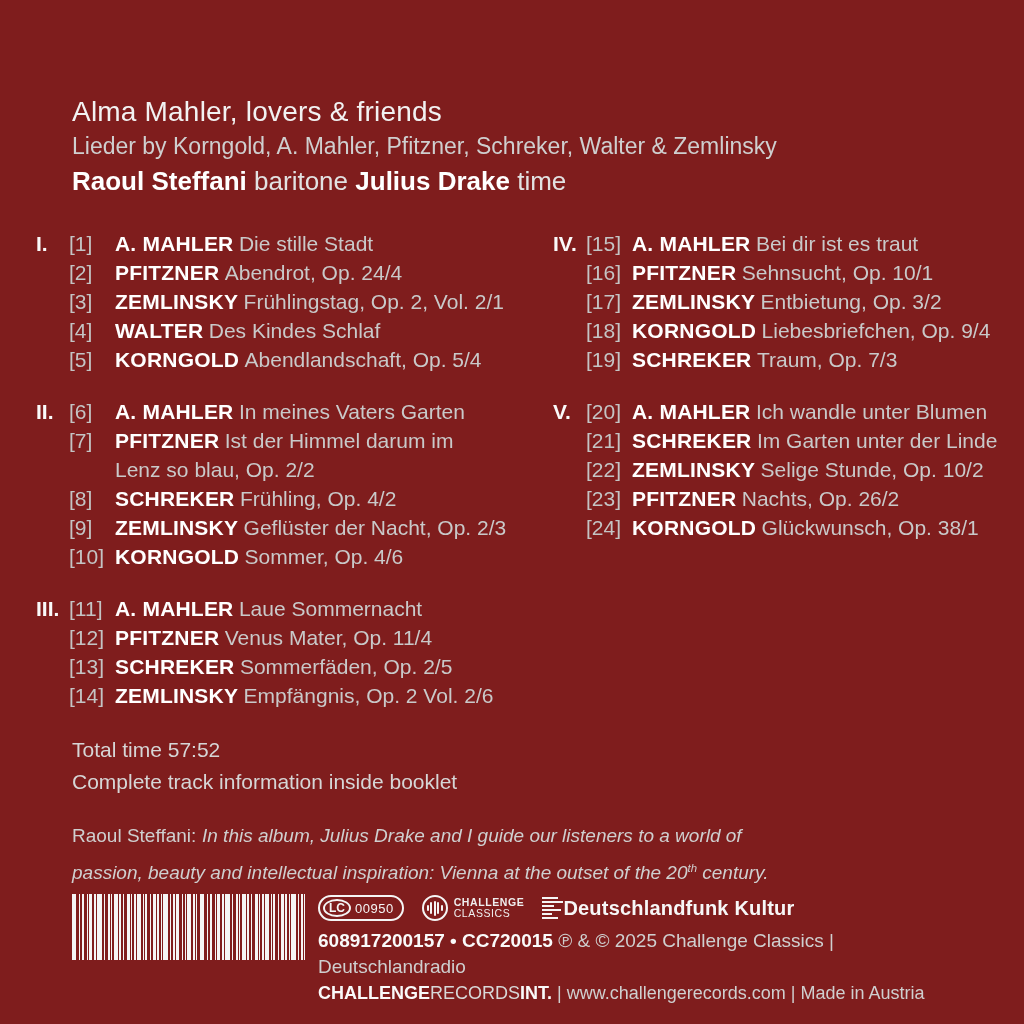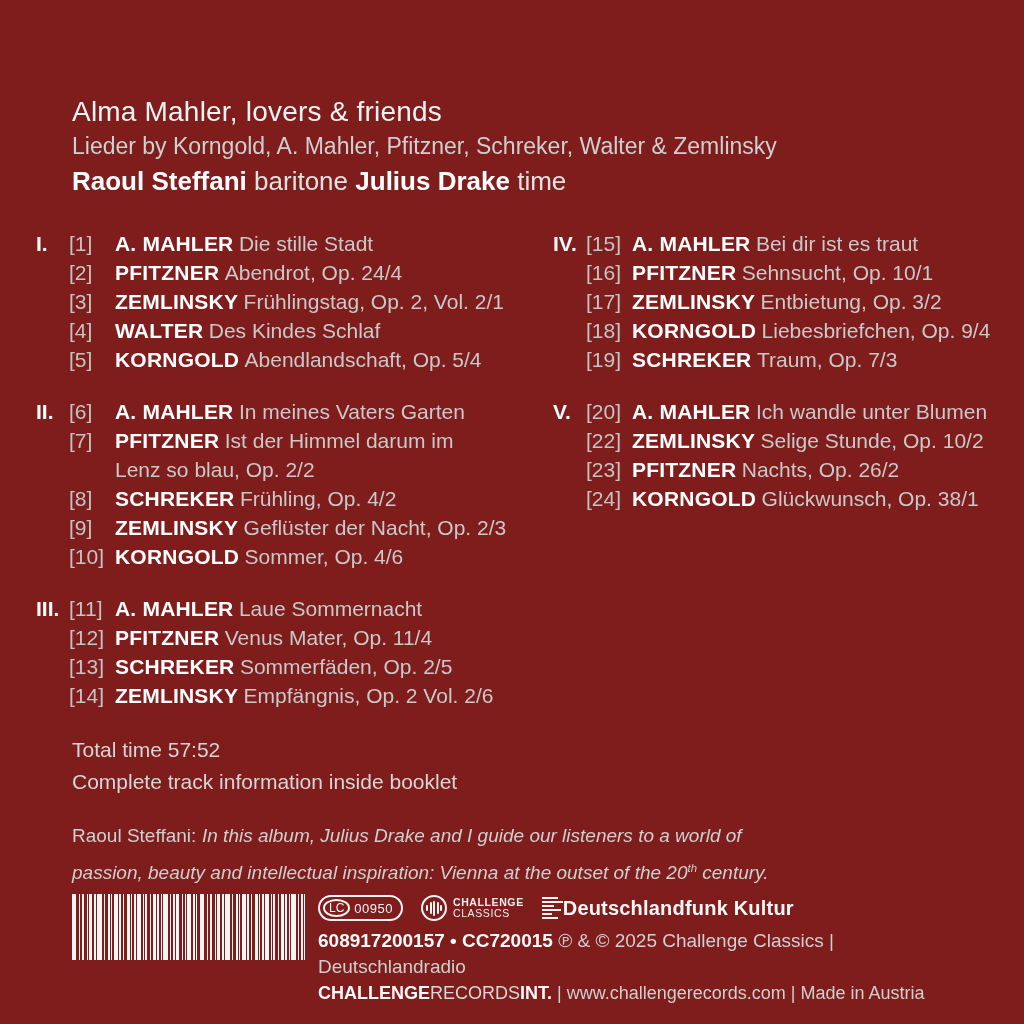--- a/index.html
+++ b/index.html
@@ -36,21 +36,21 @@
   #quote .qpre{font-style:normal;margin-right:.30em;}
   #quote .qit{font-style:italic;}
   #quote sup{font-size:.6em;vertical-align:super;font-style:italic;}
   #quote .q2{margin-left:.28em;}
   
   #barcode{position:absolute;left:72px;top:894px;width:233px;height:66px;}
   #bottomtext{position:absolute;left:318px;top:893px;width:660px;}
   .logos{display:flex;align-items:center;height:30px;gap:18px;}
   .lc-badge{display:inline-flex;align-items:center;border:2px solid #f5f5f5;border-radius:14px;
     height:22px;padding:0 8px 0 3px;gap:4px;color:#f5f5f5;}
-  .lc-oval{border:2px solid #f5f5f5;border-radius:50%;font-size:12px;font-weight:normal;
+  .lc-oval{border:2px solid #f5f5f5;border-radius:50%;font-size:12px;font-weight:bold;
     padding:0 4px;line-height:14px;height:14px;display:flex;align-items:center;}
   .lc-num{font-size:13px;letter-spacing:.5px;}
   .cc-logo{display:inline-flex;align-items:center;gap:6px;}
   .cc-circle{width:22px;height:22px;border:2px solid #f5f5f5;border-radius:50%;
     display:flex;align-items:center;justify-content:center;gap:1.5px;}
   .cc-circle i{display:block;width:2px;background:#f5f5f5;border-radius:1px;}
   .cc-text{font-size:10.5px;line-height:11px;letter-spacing:.6px;color:#efefef;}
   .cc-text .l1{font-weight:bold;}
   .dlf-logo{display:inline-flex;align-items:center;}
   .dlf-icon{display:flex;flex-direction:column;gap:1.6px;}
@@ -180,20 +180,24 @@
           </div>
       </div>
     </div>
 
     <div class="sec">
       <div class="numcol">V.</div>
       <div class="rows">
         <div class="trow">
             <span class="tno">[20]</span>
             <span class="ttx"><span class="cmp">A. MAHLER</span><span class="ttl">Ich wandle unter Blumen</span></span>
+          </div>
+        <div class="trow">
+            <span class="tno">[21]</span>
+            <span class="ttx"><span class="cmp">SCHREKER</span><span class="ttl">Im Garten unter der Linde</span></span>
           </div>
         <div class="trow">
             <span class="tno">[22]</span>
             <span class="ttx"><span class="cmp">ZEMLINSKY</span><span class="ttl">Selige Stunde, Op. 10/2</span></span>
           </div>
         <div class="trow">
             <span class="tno">[23]</span>
             <span class="ttx"><span class="cmp">PFITZNER</span><span class="ttl">Nachts, Op. 26/2</span></span>
           </div>
         <div class="trow">

